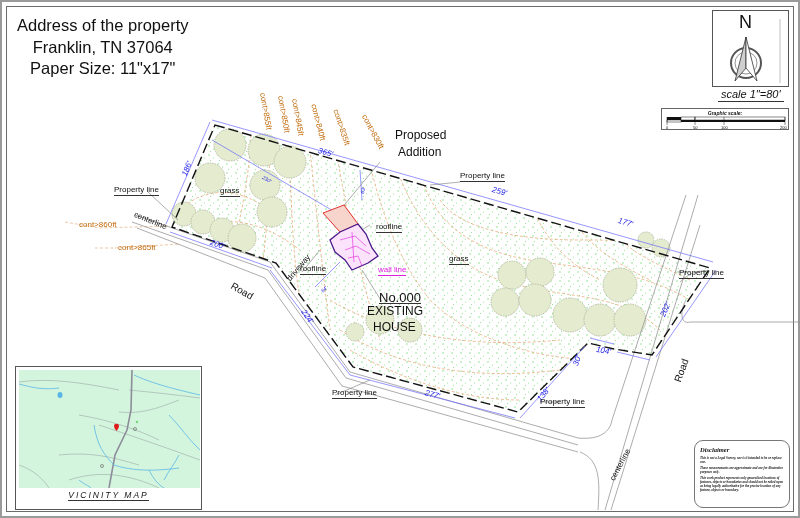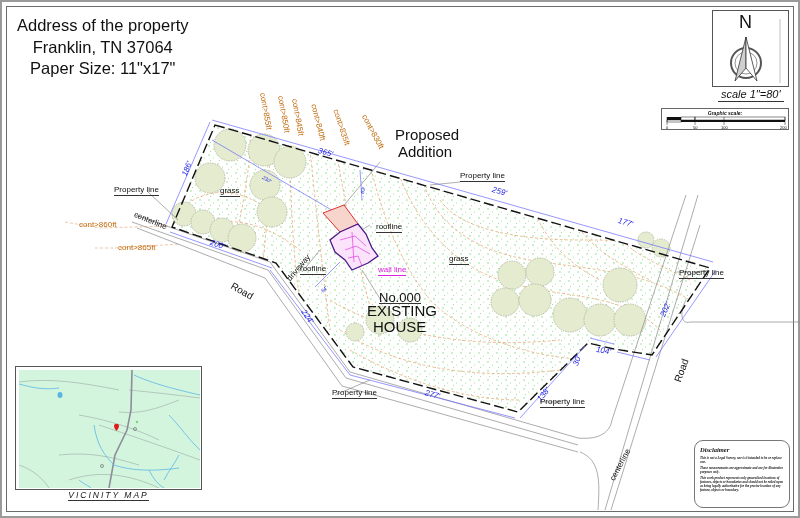--- a/index.html
+++ b/index.html
@@ -15,22 +15,22 @@
     .north-letter { position: absolute; left: 0; width: 65px; top: 1px; text-align: center; font-size: 18px; }
     .scale-text { position: absolute; left: 718px; top: 88px; font-size: 11px; font-style: italic; border-bottom: 1px solid #333; padding: 0 3px 1px 3px; white-space: nowrap; }
     .graphic-scale { position: absolute; left: 661px; top: 108px; width: 128px; height: 22px; border: 1px solid #666; background:#fff; }
     .graphic-scale-label { position: absolute; left: 0; width: 100%; top: 1px; text-align: center; font-size: 5px; font-style: italic; font-weight: bold; }
     .gs-tick { position: absolute; top: 16px; font-size: 4px; }
     .label { position: absolute; font-size: 8px; white-space: nowrap; line-height: 10px; }
     .ul { border-bottom: 1px solid #333; }
     .contour-label { position: absolute; font-size: 8px; color: #c26a0c; white-space: nowrap; line-height: 10px; }
     .vert { transform-origin: 0 0; }
     .dim { position: absolute; font-size: 8px; color: #1a1ae6; font-style: italic; white-space: nowrap; line-height: 9px; }
-    .big-label { position: absolute; font-size: 15px; line-height: 16px; text-align: center; white-space: nowrap; }
-    .vicinity-box { position: absolute; left: 15px; top: 366px; width: 187px; height: 124px; border: 1px solid #555; background: #fff; }
+    .big-label { position: absolute; font-size: 12px; line-height: 16px; text-align: center; white-space: nowrap; }
+    .vicinity-box { position: absolute; left: 15px; top: 366px; width: 187px; height: 144px; border: 1px solid #555; background: #fff; }
     .vicinity-map { position: absolute; left: 3px; top: 3px; width: 181px; height: 118px; background: #d4f5dd; overflow: hidden; }
     .vicinity-title { position: absolute; left: 0; width: 100%; top: 123px; text-align: center; font-size: 8.5px; font-style: italic; letter-spacing: 2px; }
     .vicinity-title span { border-bottom: 1px solid #333; }
     .disclaimer { position: absolute; left: 694px; top: 440px; width: 96px; height: 68px; border: 1px solid #777; border-radius: 9px; background: #fff; padding: 5px 5px; }
     .disc-title { font-family: "Liberation Serif", serif; font-style: italic; font-weight: bold; font-size: 6.5px; margin-bottom: 3px; }
     .disc-p { font-family: "Liberation Serif", serif; font-style: italic; font-weight: bold; font-size: 3.3px; line-height: 4px; margin-bottom: 2px; }
   </style>
 </head>
 <body>
 

